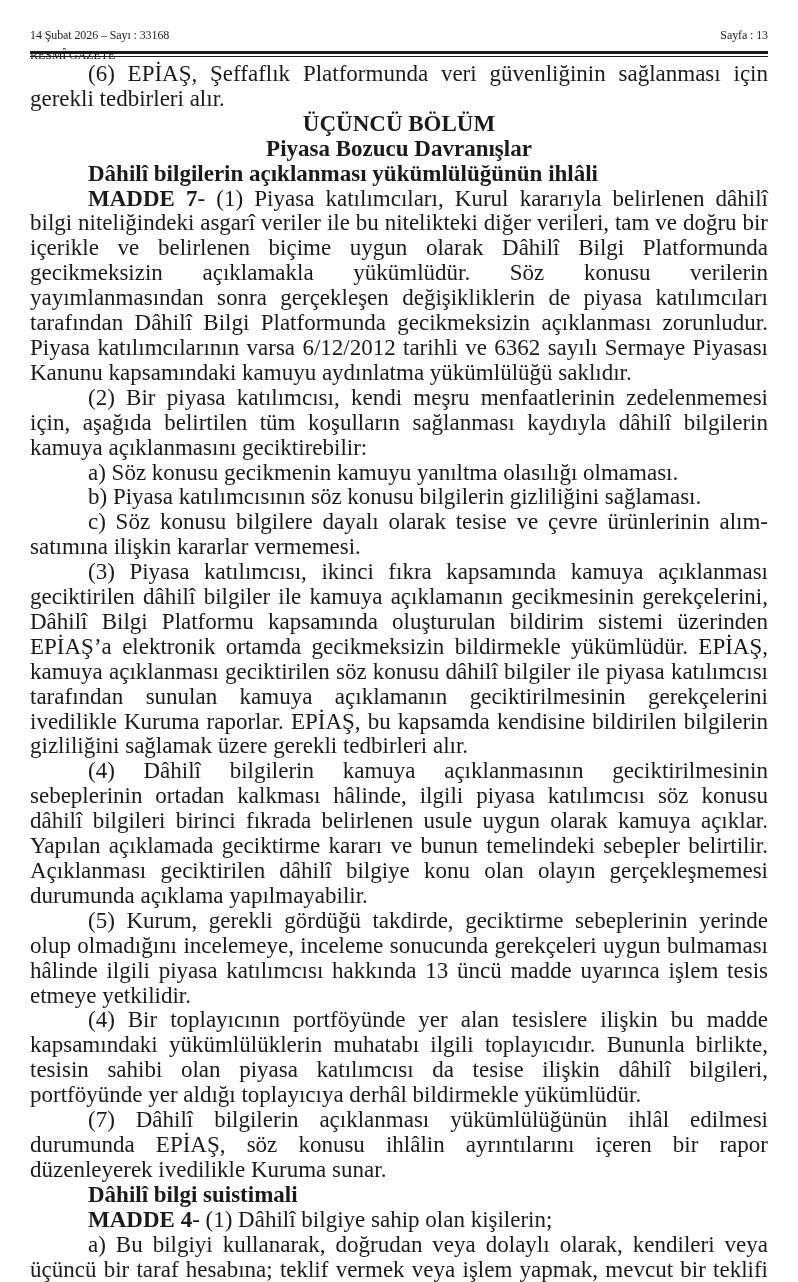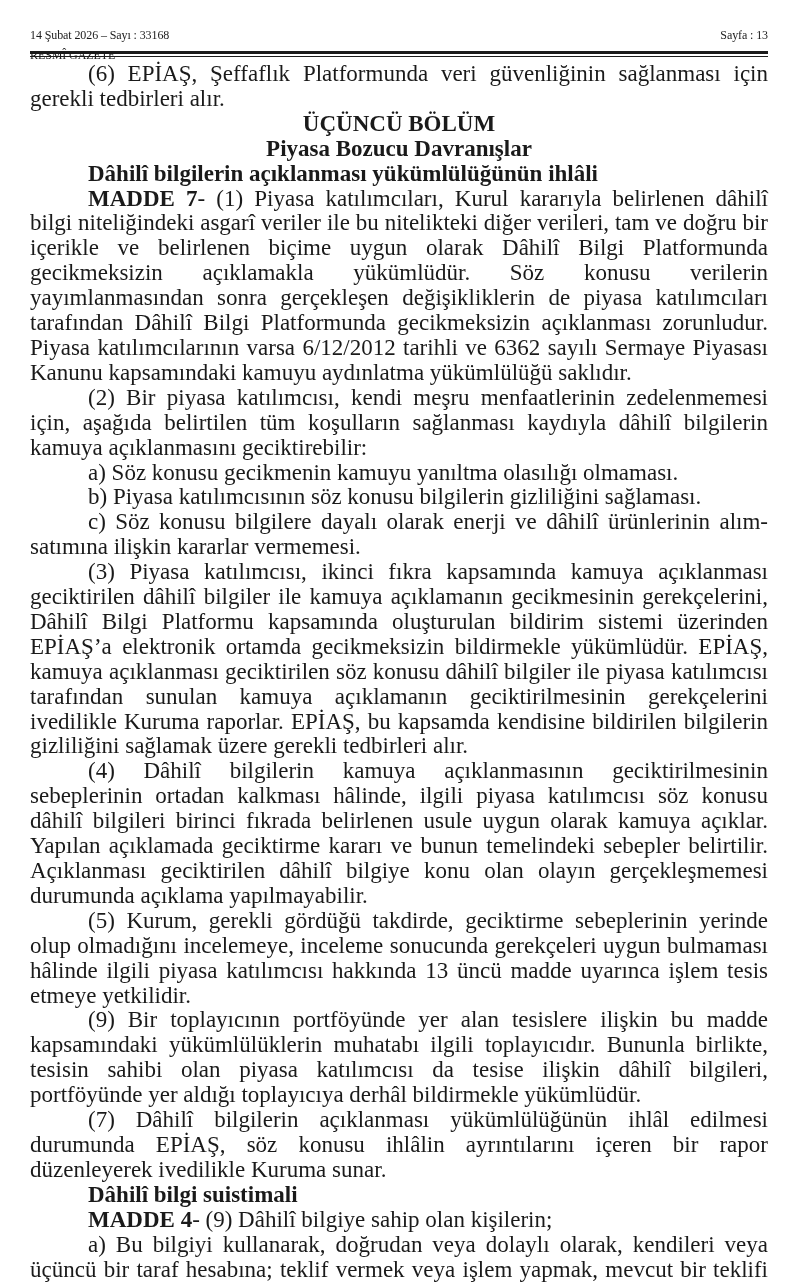--- a/index.html
+++ b/index.html
@@ -35,24 +35,24 @@
     <p class="p">(6) EPİAŞ, Şeffaflık Platformunda veri güvenliğinin sağlanması için gerekli tedbirleri alır.</p>
 
     <p class="center-bold">ÜÇÜNCÜ BÖLÜM</p>
     <p class="center-bold">Piyasa Bozucu Davranışlar</p>
 
     <p class="heading">Dâhilî bilgilerin açıklanması yükümlülüğünün ihlâli</p>
     <p class="p"><span class="b">MADDE 7</span><span>- (1) Piyasa katılımcıları, Kurul kararıyla belirlenen dâhilî bilgi niteliğindeki asgarî veriler ile bu nitelikteki diğer verileri, tam ve doğru bir içerikle ve belirlenen biçime uygun olarak Dâhilî Bilgi Platformunda gecikmeksizin açıklamakla yükümlüdür. Söz konusu verilerin yayımlanmasından sonra gerçekleşen değişikliklerin de piyasa katılımcıları tarafından Dâhilî Bilgi Platformunda gecikmeksizin açıklanması zorunludur. Piyasa katılımcılarının varsa 6/12/2012 tarihli ve 6362 sayılı Sermaye Piyasası Kanunu kapsamındaki kamuyu aydınlatma yükümlülüğü saklıdır.</span></p>
     <p class="p">(2) Bir piyasa katılımcısı, kendi meşru menfaatlerinin zedelenmemesi için, aşağıda belirtilen tüm koşulların sağlanması kaydıyla dâhilî bilgilerin kamuya açıklanmasını geciktirebilir:</p>
     <p class="p">a) Söz konusu gecikmenin kamuyu yanıltma olasılığı olmaması.</p>
     <p class="p">b) Piyasa katılımcısının söz konusu bilgilerin gizliliğini sağlaması.</p>
-    <p class="p">c) Söz konusu bilgilere dayalı olarak enerji ve dâhilî ürünlerinin alım-satımına ilişkin kararlar vermemesi.</p>
+    <p class="p">c) Söz konusu bilgilere dayalı olarak tesise ve çevre ürünlerinin alım-satımına ilişkin kararlar vermemesi.</p>
     <p class="p">(3) Piyasa katılımcısı, ikinci fıkra kapsamında kamuya açıklanması geciktirilen dâhilî bilgiler ile kamuya açıklamanın gecikmesinin gerekçelerini, Dâhilî Bilgi Platformu kapsamında oluşturulan bildirim sistemi üzerinden EPİAŞ’a elektronik ortamda gecikmeksizin bildirmekle yükümlüdür. EPİAŞ, kamuya açıklanması geciktirilen söz konusu dâhilî bilgiler ile piyasa katılımcısı tarafından sunulan kamuya açıklamanın geciktirilmesinin gerekçelerini ivedilikle Kuruma raporlar. EPİAŞ, bu kapsamda kendisine bildirilen bilgilerin gizliliğini sağlamak üzere gerekli tedbirleri alır.</p>
     <p class="p">(4) Dâhilî bilgilerin kamuya açıklanmasının geciktirilmesinin sebeplerinin ortadan kalkması hâlinde, ilgili piyasa katılımcısı söz konusu dâhilî bilgileri birinci fıkrada belirlenen usule uygun olarak kamuya açıklar. Yapılan açıklamada geciktirme kararı ve bunun temelindeki sebepler belirtilir. Açıklanması geciktirilen dâhilî bilgiye konu olan olayın gerçekleşmemesi durumunda açıklama yapılmayabilir.</p>
     <p class="p">(5) Kurum, gerekli gördüğü takdirde, geciktirme sebeplerinin yerinde olup olmadığını incelemeye, inceleme sonucunda gerekçeleri uygun bulmaması hâlinde ilgili piyasa katılımcısı hakkında 13 üncü madde uyarınca işlem tesis etmeye yetkilidir.</p>
-    <p class="p">(9) Bir toplayıcının portföyünde yer alan tesislere ilişkin bu madde kapsamındaki yükümlülüklerin muhatabı ilgili toplayıcıdır. Bununla birlikte, tesisin sahibi olan piyasa katılımcısı da tesise ilişkin dâhilî bilgileri, portföyünde yer aldığı toplayıcıya derhâl bildirmekle yükümlüdür.</p>
+    <p class="p">(4) Bir toplayıcının portföyünde yer alan tesislere ilişkin bu madde kapsamındaki yükümlülüklerin muhatabı ilgili toplayıcıdır. Bununla birlikte, tesisin sahibi olan piyasa katılımcısı da tesise ilişkin dâhilî bilgileri, portföyünde yer aldığı toplayıcıya derhâl bildirmekle yükümlüdür.</p>
     <p class="p">(7) Dâhilî bilgilerin açıklanması yükümlülüğünün ihlâl edilmesi durumunda EPİAŞ, söz konusu ihlâlin ayrıntılarını içeren bir rapor düzenleyerek ivedilikle Kuruma sunar.</p>
 
     <p class="heading">Dâhilî bilgi suistimali</p>
-    <p class="p"><span class="b">MADDE 4</span><span>- (9) Dâhilî bilgiye sahip olan kişilerin;</span></p>
+    <p class="p"><span class="b">MADDE 4</span><span>- (1) Dâhilî bilgiye sahip olan kişilerin;</span></p>
     <p class="p">a) Bu bilgiyi kullanarak, doğrudan veya dolaylı olarak, kendileri veya üçüncü bir taraf hesabına; teklif vermek veya işlem yapmak, mevcut bir teklifi veya işlemi değiştirmek ya da iptal etmek, teklifler arasında bağ kurmak yoluyla veya başka bir suretle bir enerji veya çevre ürününü edinmeleri ya da elden çıkarmaları ve bu fiillere yönelik girişimde bulunmaları,</p>
   </div>
 </div>
 
 </body></html>

